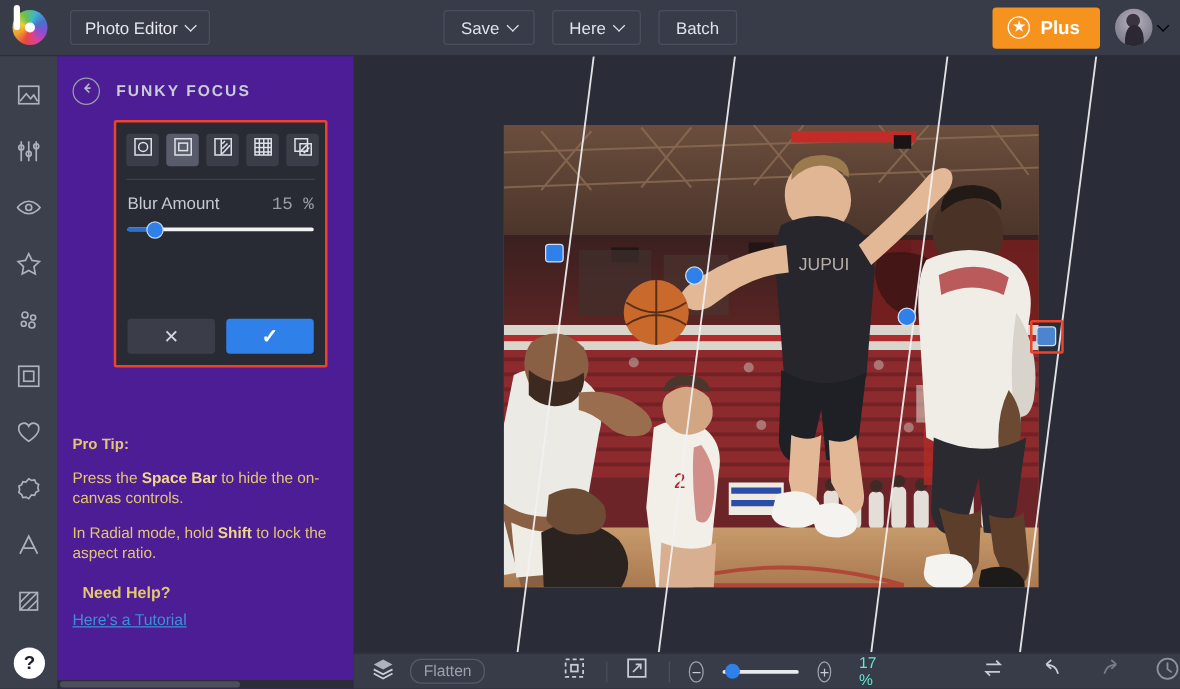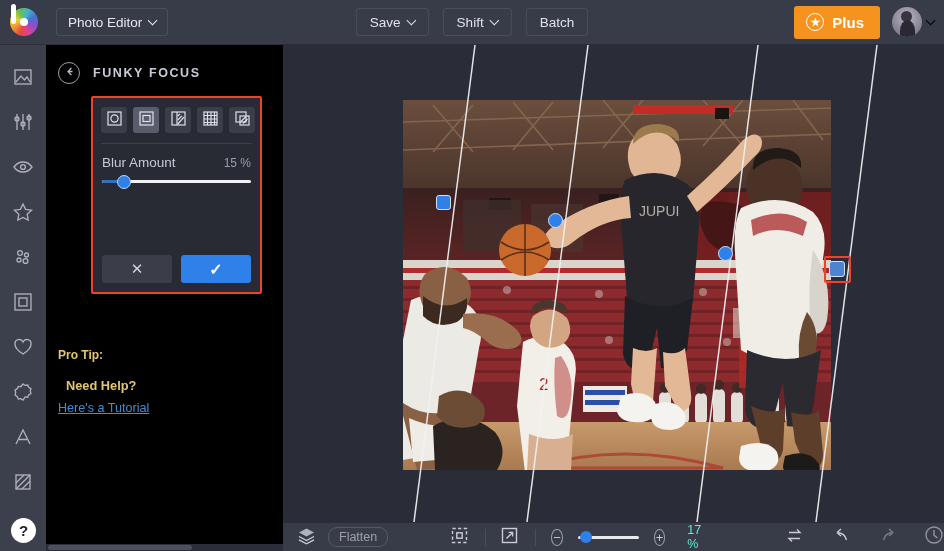--- a/index.html
+++ b/index.html
@@ -104,21 +104,21 @@
     width: 25px; height: 25px; border-radius: 50%;
     background: #fff; color: #1d1f27;
     font-size: 15px; font-weight: bold;
     display: flex; align-items: center; justify-content: center;
     cursor: pointer;
   }
 
   
   .panel {
     position: absolute; top: 45px; left: 46px; width: 237px; height: 506px;
-    background: #000000;
+    background: #4c1d95;
   }
   .panel-head {
     display: flex; align-items: center; gap: 13px;
     padding: 17px 0 0 12px;
   }
   .back-circle {
     width: 22px; height: 22px; border-radius: 50%;
     border: 1.3px solid #9a9dab; display: flex; align-items: center; justify-content: center;
     cursor: pointer;
   }
@@ -145,21 +145,21 @@
   .divider-line {
     position: absolute; left: 8px; right: 8px; top: 45px; height: 1px; background: #42455120;
     border-top: 1px solid #3d404b;
   }
   .slider-group { position: absolute; left: 9px; right: 9px; }
   .slider-row {
     display: flex; justify-content: space-between; align-items: baseline;
     margin-bottom: 10px;
   }
   .slider-label { color: #c6c9d3; font-size: 13.5px; }
-  .slider-val { color: #9b9eaa; font-size: 12px; }
+  .slider-val { color: #9b9eaa; font-size: 14px; font-family: Liberation Mono, monospace; }
   .track {
     position: relative; height: 3px; border-radius: 2px; background: #f2f2f4;
   }
   .track .fill {
     position: absolute; left: 0; top: 0; height: 3px; border-radius: 2px; background: #2f6fc4;
   }
   .track .thumb {
     position: absolute; top: 50%; width: 14px; height: 14px; margin-top: -7px; margin-left: -7px;
     border-radius: 50%; background: #2f80e8; border: 1.5px solid #bcd6f5; cursor: pointer;
   }
@@ -241,21 +241,21 @@
       <span>Photo Editor</span>
       <span class="caret"></span>
     </div>
 
     <div class="tb-center">
       <div class="tb-btn">
         <span>Save</span>
         <span class="caret"></span>
       </div>
       <div class="tb-btn">
-        <span>Shift</span>
+        <span>Here</span>
         <span class="caret"></span>
       </div>
       <div class="tb-btn">
         <span>Batch</span>
       </div>
     </div>
 
     <div class="tb-right">
       <div class="plus-btn">
         <span class="star-badge">★</span>
@@ -430,20 +430,26 @@
           <span style="font-size:15px;">✕</span>
         </div>
         <div class="act-btn act-ok">
           <span style="font-size:16px;font-weight:bold;">✓</span>
         </div>
       </div>
     </div>
 
     <div class="tips">
       <div class="tip-head">Pro Tip:</div>
+      <div class="tip-p">
+        <span>Press the </span><b>Space Bar</b><span> to hide the on-canvas controls.</span>
+      </div>
+      <div class="tip-p">
+        <span>In Radial mode, hold </span><b>Shift</b><span> to lock the aspect ratio.</span>
+      </div>
       <div class="need-help">Need Help?</div>
       <div class="tut-link">Here's a Tutorial</div>
     </div>
 
     <div class="panel-scroll">
       <div class="pth"></div>
     </div>
   </div>
 
   <div class="canvas">

